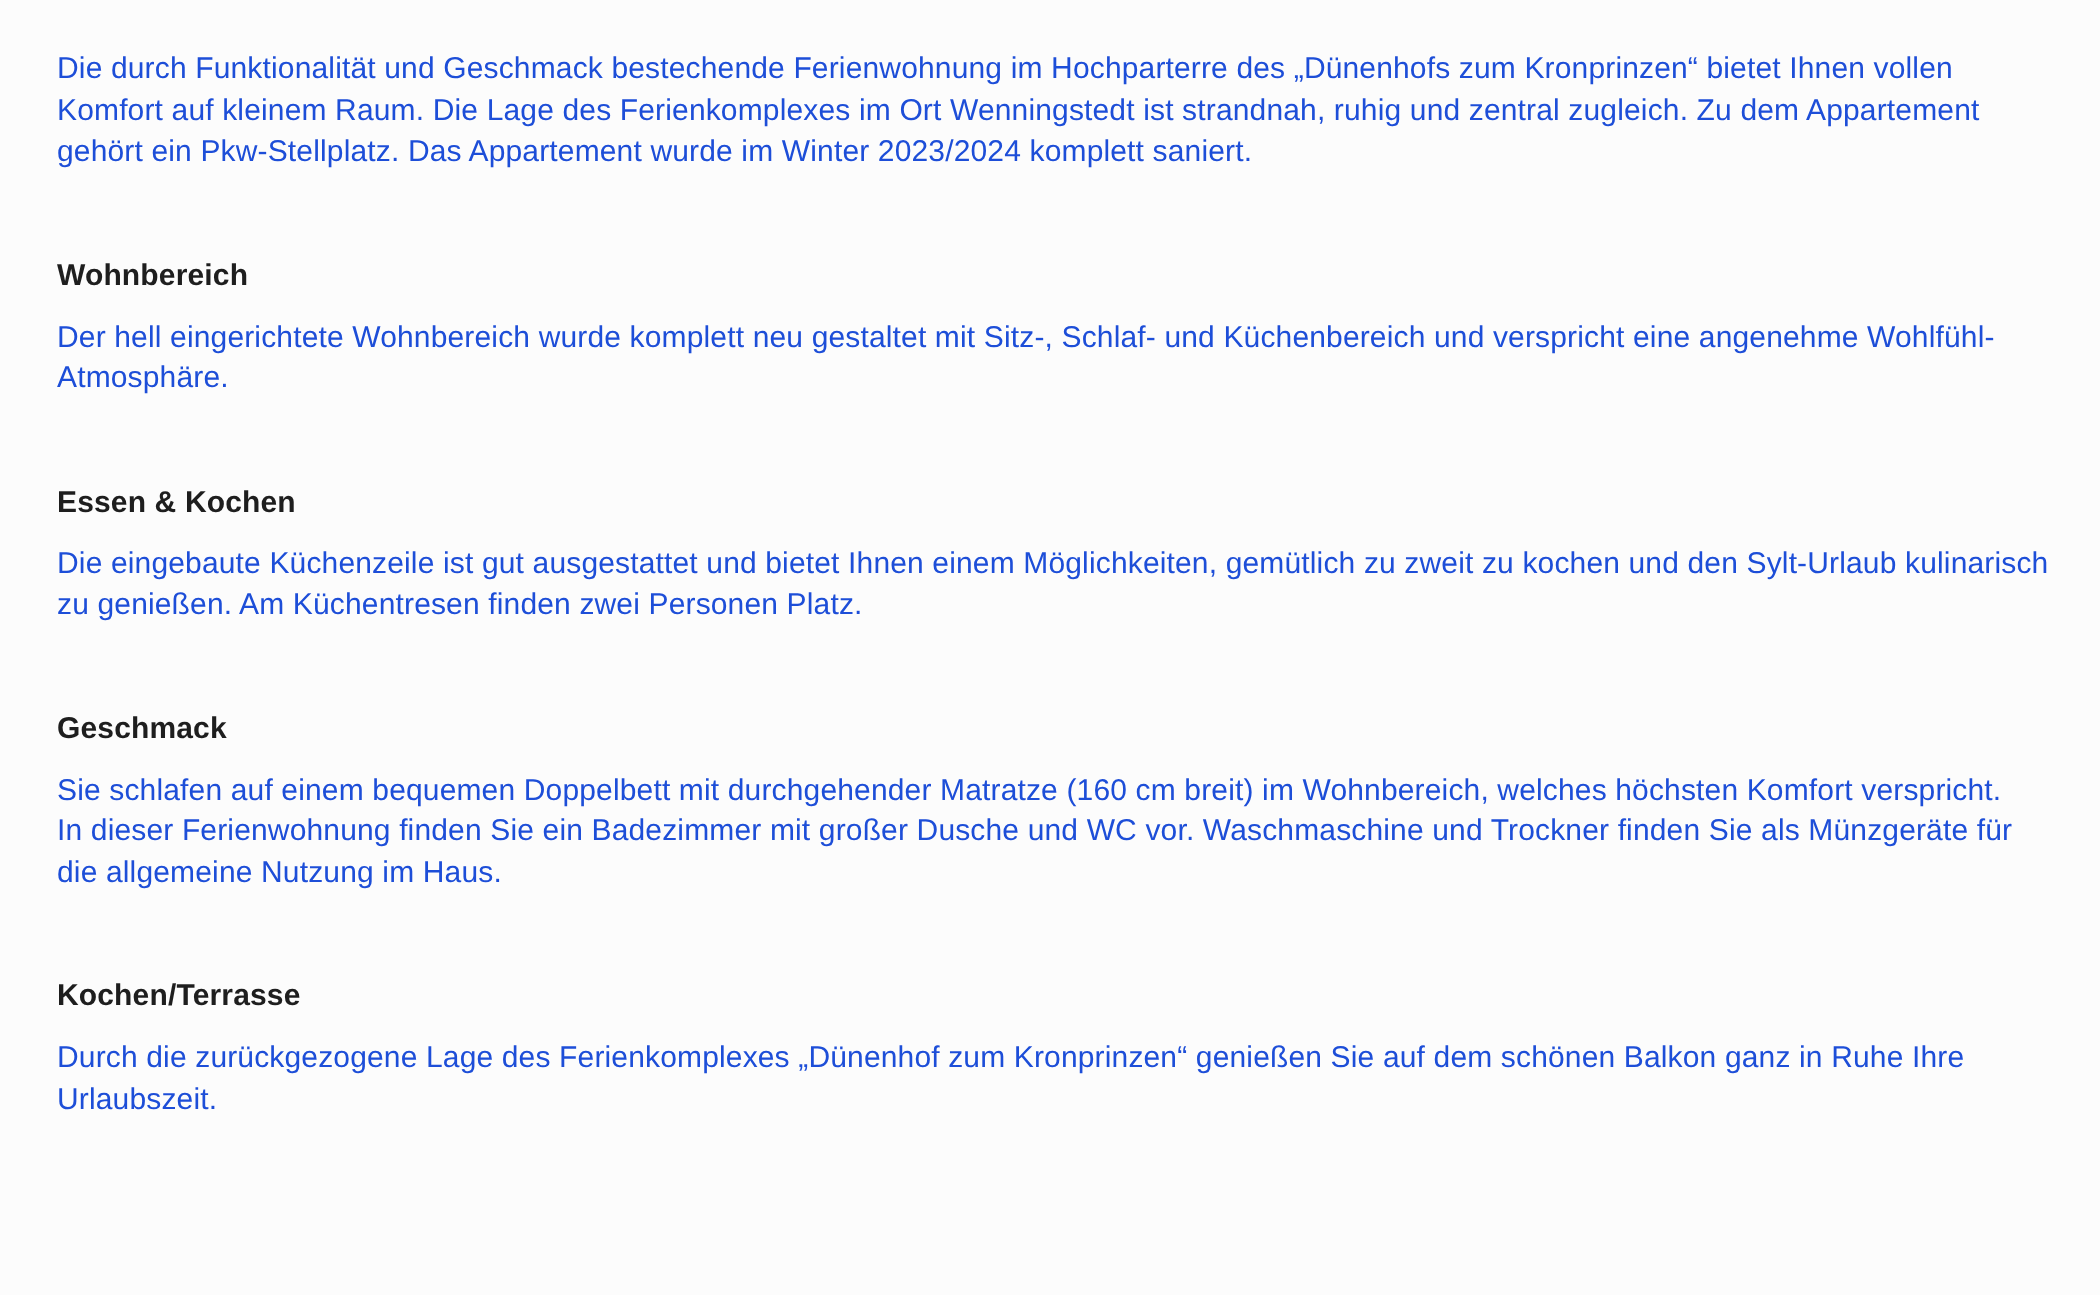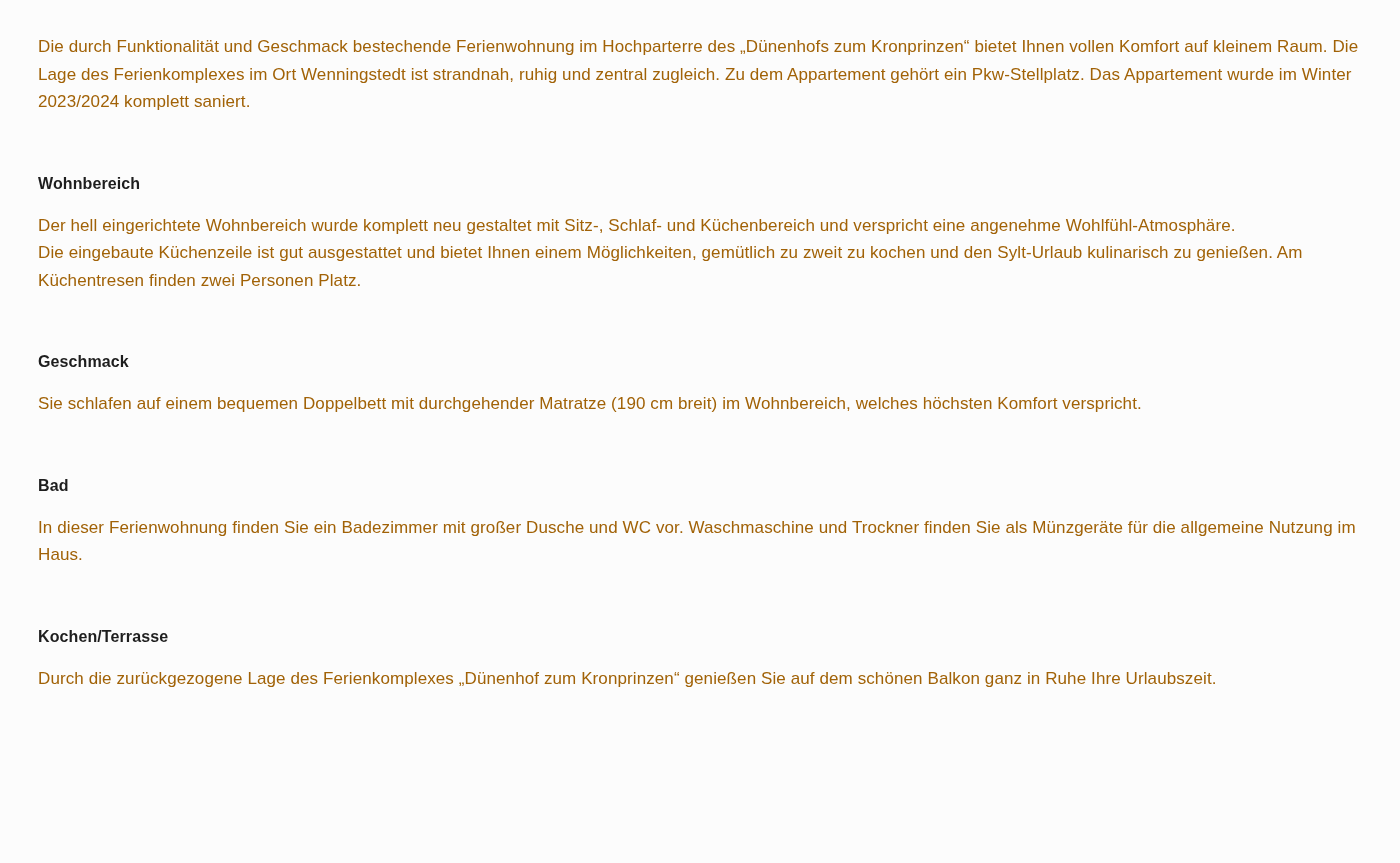--- a/index.html
+++ b/index.html
@@ -16,58 +16,58 @@
   }
   .doc {
     box-sizing: border-box;
     width: 1400px;
     height: 863px;
     padding: 33px 30px 40px 38px;
     color: #3f3f3f;
   }
   .body-text {
     margin: 0;
-    font-size: 17px;
+    font-size: 20px;
     line-height: 27.5px;
     letter-spacing: 0.1px;
-    color: #a16207;
+    color: #1d4ed8;
     max-width: 1330px;
   }
   .heading {
     margin: 54px 0 14px 0;
-    font-size: 16px;
+    font-size: 20px;
     line-height: 28px;
     font-weight: 700;
     letter-spacing: 0.1px;
     color: #1e1e1e;
   }
 </style>
 </head>
 <body>
 
 <main class="doc">
 
   <p class="body-text">Die durch Funktionalität und Geschmack bestechende Ferienwohnung im Hochparterre des „Dünenhofs zum Kronprinzen“ bietet Ihnen vollen Komfort auf kleinem Raum. Die Lage des Ferienkomplexes im Ort Wenningstedt ist strandnah, ruhig und zentral zugleich. Zu dem Appartement gehört ein Pkw-Stellplatz. Das Appartement wurde im Winter 2023/2024 komplett saniert.</p>
 
   <section>
     <h2 class="heading">Wohnbereich</h2>
     <p class="body-text">Der hell eingerichtete Wohnbereich wurde komplett neu gestaltet mit Sitz-, Schlaf- und Küchenbereich und verspricht eine angenehme Wohlfühl-Atmosphäre.</p>
   </section>
 
   <section>
+    <h2 class="heading">Essen &amp; Kochen</h2>
     <p class="body-text">Die eingebaute Küchenzeile ist gut ausgestattet und bietet Ihnen einem Möglichkeiten, gemütlich zu zweit zu kochen und den Sylt-Urlaub kulinarisch zu genießen. Am Küchentresen finden zwei Personen Platz.</p>
   </section>
 
   <section>
     <h2 class="heading">Geschmack</h2>
-    <p class="body-text">Sie schlafen auf einem bequemen Doppelbett mit durchgehender Matratze (190 cm breit) im Wohnbereich, welches höchsten Komfort verspricht.</p>
+    <p class="body-text">Sie schlafen auf einem bequemen Doppelbett mit durchgehender Matratze (160 cm breit) im Wohnbereich, welches höchsten Komfort verspricht.</p>
   </section>
 
   <section>
-    <h2 class="heading">Bad</h2>
     <p class="body-text">In dieser Ferienwohnung finden Sie ein Badezimmer mit großer Dusche und WC vor. Waschmaschine und Trockner finden Sie als Münzgeräte für die allgemeine Nutzung im Haus.</p>
   </section>
 
   <section>
     <h2 class="heading">Kochen/Terrasse</h2>
     <p class="body-text">Durch die zurückgezogene Lage des Ferienkomplexes „Dünenhof zum Kronprinzen“ genießen Sie auf dem schönen Balkon ganz in Ruhe Ihre Urlaubszeit.</p>
   </section>
 
 </main>
 

